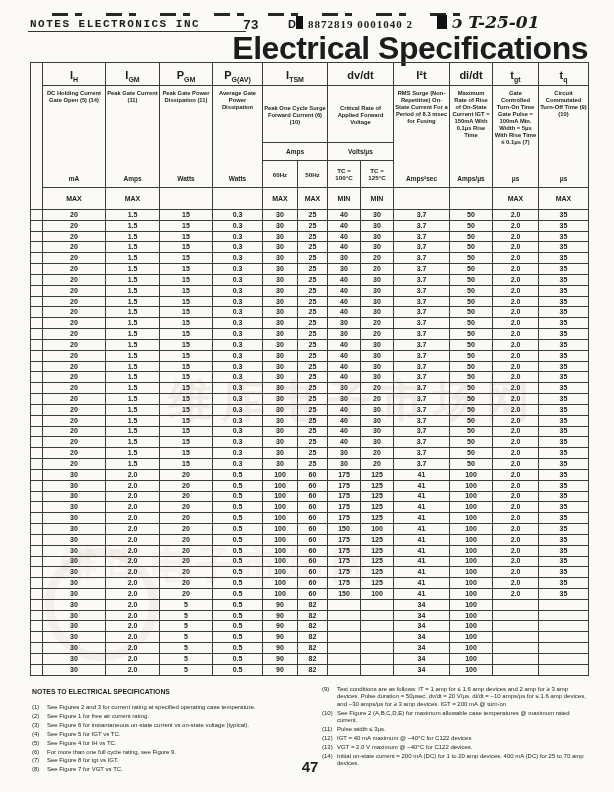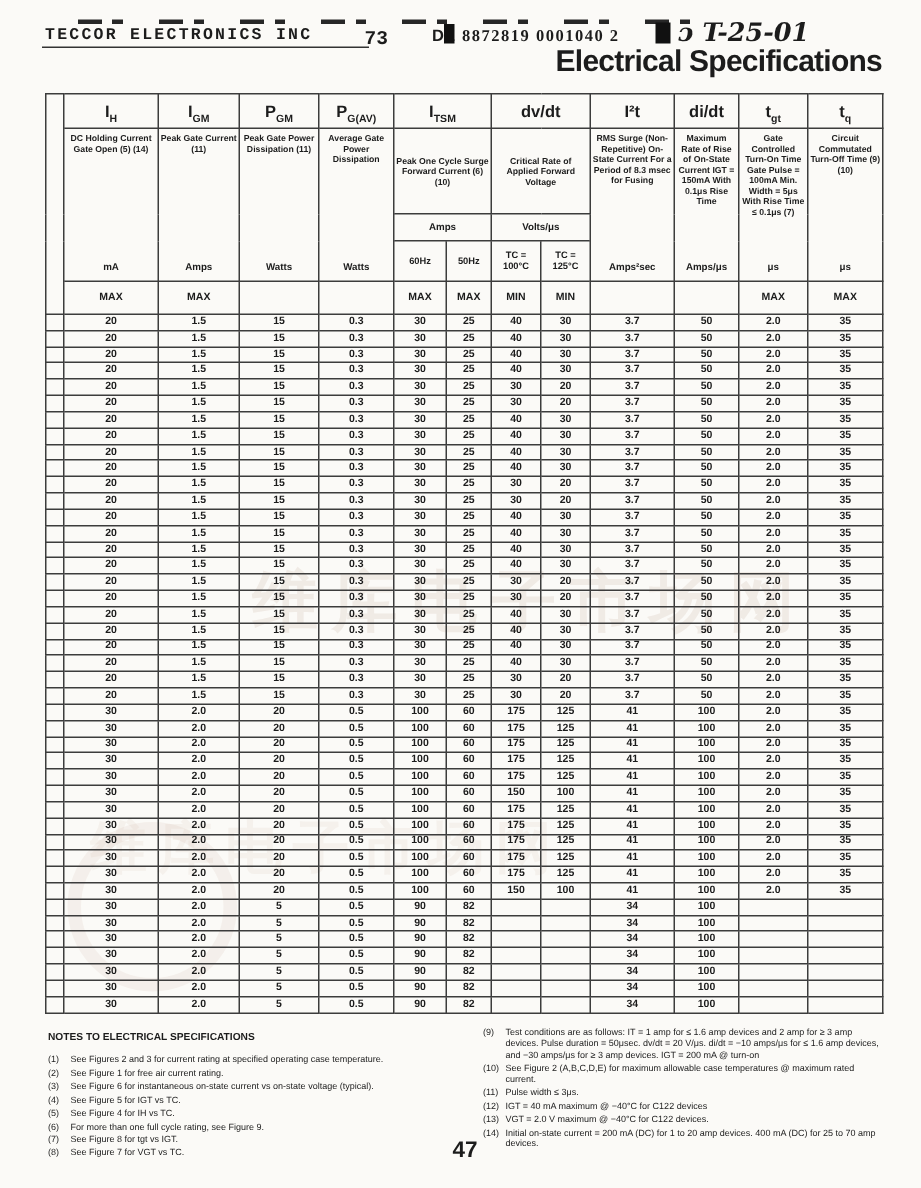--- a/index.html
+++ b/index.html
@@ -12,21 +12,21 @@
   .company{position:absolute;left:30px;top:18px;font-family:"Liberation Mono",monospace;
            font-size:11px;font-weight:bold;letter-spacing:1.5px;white-space:nowrap;}
   .company-underline{position:absolute;left:28px;top:31px;width:218px;height:1.2px;background:#333;}
   .code73{position:absolute;left:243px;top:18px;font-family:"Liberation Mono",monospace;font-size:13px;font-weight:bold;}
   .codeDE{position:absolute;left:288px;top:18px;font-family:Liberation Sans, sans-serif;font-size:11px;font-weight:bold;}
   .block1{position:absolute;left:296px;top:16px;width:7px;height:13px;background:#111;}
   .codeNum{position:absolute;left:308px;top:18px;font-family:Liberation Serif, serif;font-size:11px;font-weight:bold;letter-spacing:1px;white-space:nowrap;text-align:right;}
   .block2{position:absolute;left:437px;top:15px;width:10px;height:14px;background:#111;}
   .handwritten{position:absolute;left:452px;top:12px;font-family:"DejaVu Serif",serif;
                font-style:italic;font-size:17px;font-weight:bold;white-space:nowrap;}
-  .title{position:absolute;right:26px;top:30px;font-size:20px;font-weight:800;
+  .title{position:absolute;right:26px;top:30px;font-size:32px;font-weight:800;
          letter-spacing:-0.5px;white-space:nowrap;margin-left:12px;}
 
   
   table.spec{position:absolute;left:30px;top:62px;width:558px;height:614px;
              border-collapse:collapse;table-layout:fixed;}
   table.spec th,table.spec td{border:1px solid #3c3c3c;padding:0;text-align:center;vertical-align:middle;}
   table.spec{border:1.5px solid #222;}
   .r-sym th{height:22px;}
   .r-desc th{height:56px;vertical-align:top;}
   .r-gunit th{height:17px;}
@@ -66,21 +66,21 @@
 </head>
 <body>
 
 <div class="page">
 
   <div class="wm-text">维库电子市场网</div>
   <div class="wm-text2">维库电子市场网</div>
   <div class="wm-stamp"></div>
 
   <div class="dashes"></div>
-  <div class="company">TECCOR ELECTRONICS INC</div>
+  <div class="company">NOTES ELECTRONICS INC</div>
   <div class="company-underline"></div>
   <div class="code73">73</div>
   <div class="codeDE">DE</div>
   <div class="block1"></div>
   <div class="codeNum">8872819 0001040 2</div>
   <div class="block2"></div>
   <div class="handwritten">ɔ T-25-01</div>
 
   <div class="title">Electrical Specifications</div>
 

